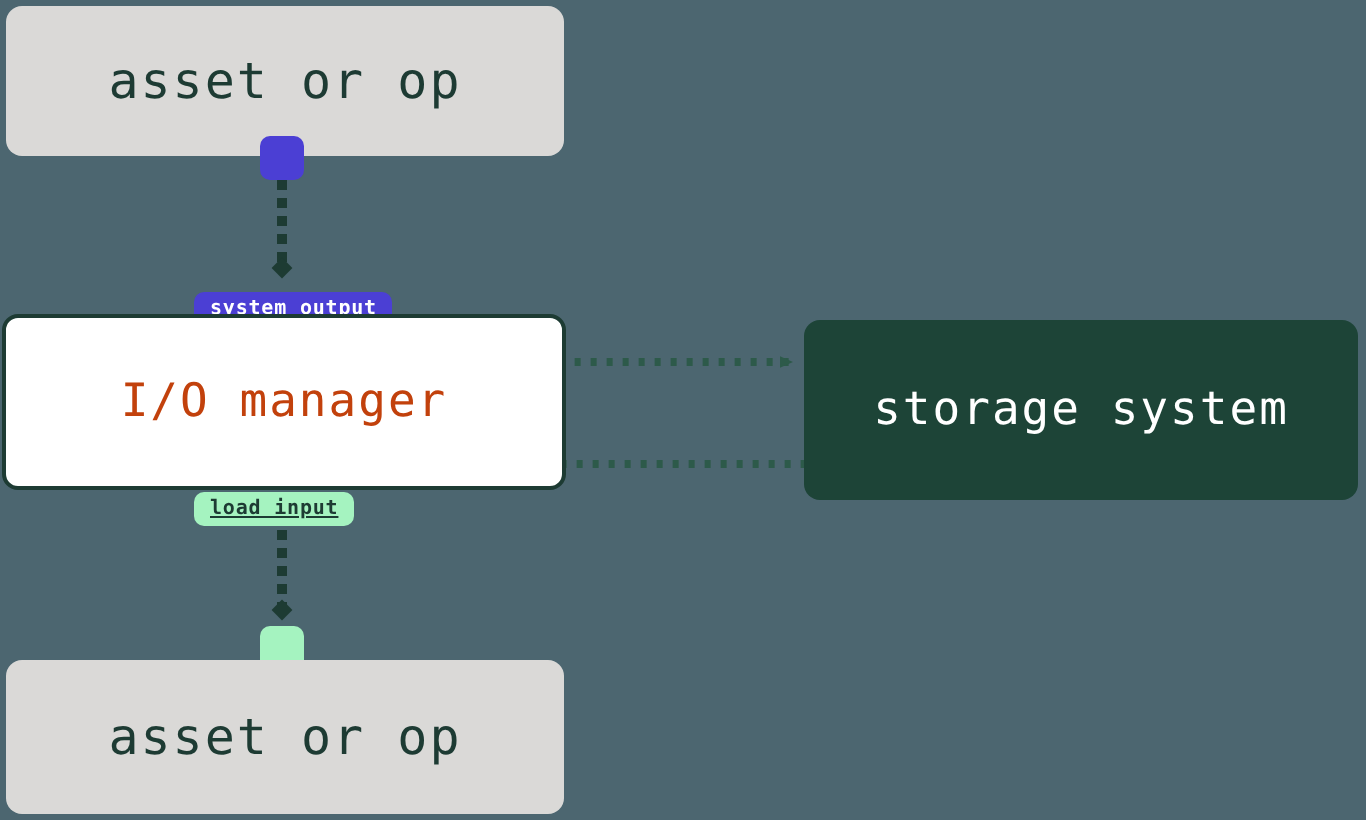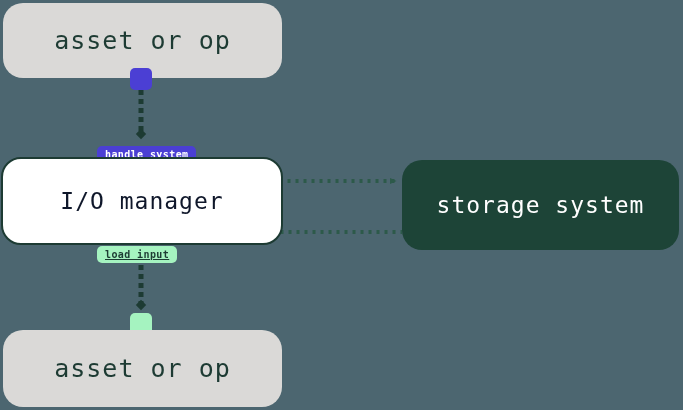--- a/index.html
+++ b/index.html
@@ -27,21 +27,21 @@
     height: 410px;
   }
 
   
   .node {
     position: absolute;
     box-sizing: border-box;
     display: flex;
     align-items: center;
     justify-content: center;
-    border-radius: 20px;
+    border-radius: 8px;
     font-family: "DejaVu Sans Mono", "Liberation Mono", monospace;
     white-space: nowrap;
   }
   .node-asset {
     background: #dad9d7;
     color: #1d3b33;
     font-size: 25px;
     letter-spacing: 1px;
   }
   #node-asset-top {
@@ -56,21 +56,21 @@
     width: 279px;
     height: 77px;
   }
   #node-io-manager {
     left: 1px;
     top: 157px;
     width: 282px;
     height: 88px;
     background: #ffffff;
     border: 2px solid #1d3b33;
-    color: #0f172a;
+    color: #c2410c;
     font-size: 23px;
     letter-spacing: 1px;
   }
   #node-storage-system {
     left: 402px;
     top: 160px;
     width: 277px;
     height: 90px;
     background: #1d4437;
     color: #ffffff;
@@ -164,21 +164,21 @@
     </g>
   </svg>
 
   <div class="node node-asset" id="node-asset-top">
     <span>asset or op</span>
   </div>
 
   <div class="port" id="port-handle-output"></div>
 
   <div class="edge-label" id="label-handle-output">
-    <span>handle system</span>
+    <span>system output</span>
   </div>
 
   <div class="node" id="node-io-manager">
     <span>I/O manager</span>
   </div>
 
   <div class="node" id="node-storage-system">
     <span>storage system</span>
   </div>
 

